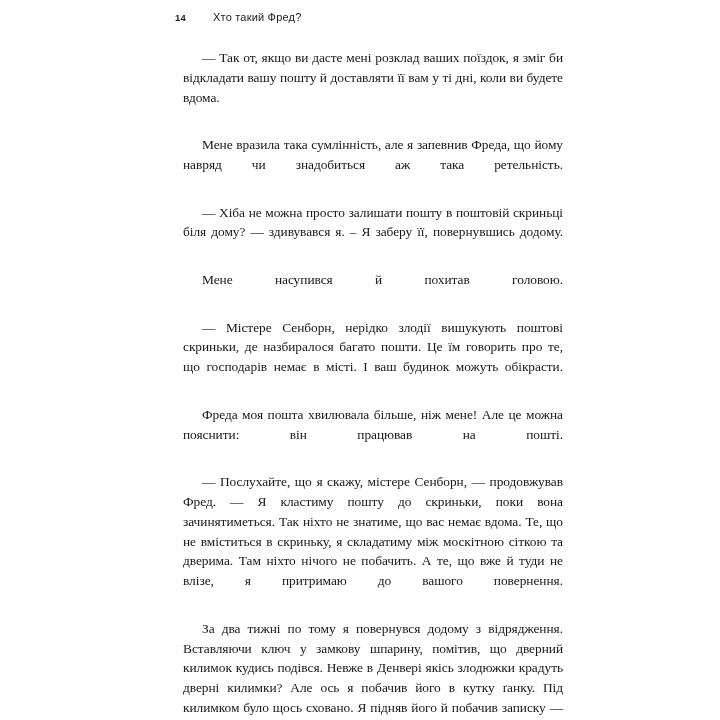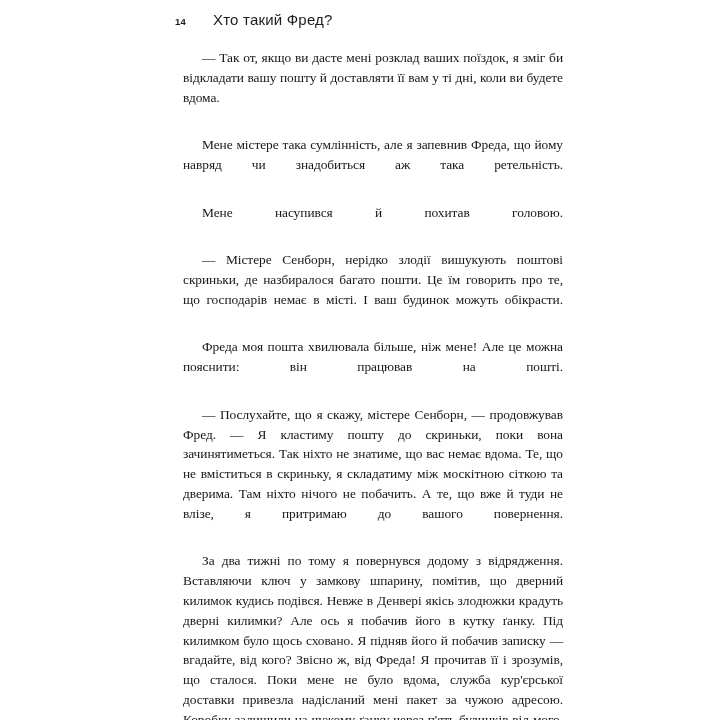--- a/index.html
+++ b/index.html
@@ -41,21 +41,21 @@
     white-space: nowrap;
   }
   .folio {
     font-weight: 700;
     font-size: 9.5px;
     width: 38px;
     flex: 0 0 38px;
   }
   .chapter-title {
     font-weight: 400;
-    font-size: 15px;
+    font-size: 11px;
   }
 
   
   .textblock {
     position: absolute;
     left: 175px;
     top: 40px;
     width: 396px;
   }
 
@@ -84,21 +84,22 @@
 
 <div class="page" style="background: rgb(255, 255, 255);">
 
   <div class="running-head">
     <span class="folio">14</span>
     <span class="chapter-title">Хто такий Фред?</span>
   </div>
 
   <div class="textblock">
       <p class="para">— Так от, якщо ви дасте мені розклад ваших поїздок, я зміг би відкладати вашу пошту й доставляти її вам у ті дні, коли ви будете вдома.</p>
-      <p class="para">Мене містере така сумлінність, але я запевнив Фреда, що йому навряд чи знадобиться аж така ретельність.</p>
+      <p class="para">Мене вразила така сумлінність, але я запевнив Фреда, що йому навряд чи знадобиться аж така ретельність.</p>
+      <p class="para">— Хіба не можна просто залишати пошту в поштовій скриньці біля дому? — здивувався я. – Я заберу її, повернувшись додому.</p>
       <p class="para">Мене насупився й похитав головою.</p>
       <p class="para">— Містере Сенборн, нерідко злодії вишукують поштові скриньки, де назбиралося багато пошти. Це їм говорить про те, що господарів немає в місті. І ваш будинок можуть обікрасти.</p>
       <p class="para">Фреда моя пошта хвилювала більше, ніж мене! Але це можна пояснити: він працював на пошті.</p>
       <p class="para">— Послухайте, що я скажу, містере Сенборн, — продовжував Фред. — Я кластиму пошту до скриньки, поки вона зачинятиметься. Так ніхто не знатиме, що вас немає вдома. Те, що не вміститься в скриньку, я складатиму між москітною сіткою та дверима. Там ніхто нічого не побачить. А те, що вже й туди не влізе, я притримаю до вашого повернення.</p>
       <p class="para">За два тижні по тому я повернувся додому з відрядження. Вставляючи ключ у замкову шпарину, помітив, що дверний килимок кудись подівся. Невже в Денвері якісь злодюжки крадуть дверні килимки? Але ось я побачив його в кутку ґанку. Під килимком було щось сховано. Я підняв його й побачив записку — вгадайте, від кого? Звісно ж, від Фреда! Я прочитав її і зрозумів, що сталося. Поки мене не було вдома, служба кур'єрської доставки привезла надісланий мені пакет за чужою адресою. Коробку залишили на чужому ґанку через п'ять будинків від мого. Побачивши цю посилку не там, де вона мала бути, Фред узяв її, приніс до мого дому і сховав під дверним килимком — подалі від чужих очей. І лишив там записку з поясненням.</p>
     </div>
 
 </div>
 
 </body></html>

